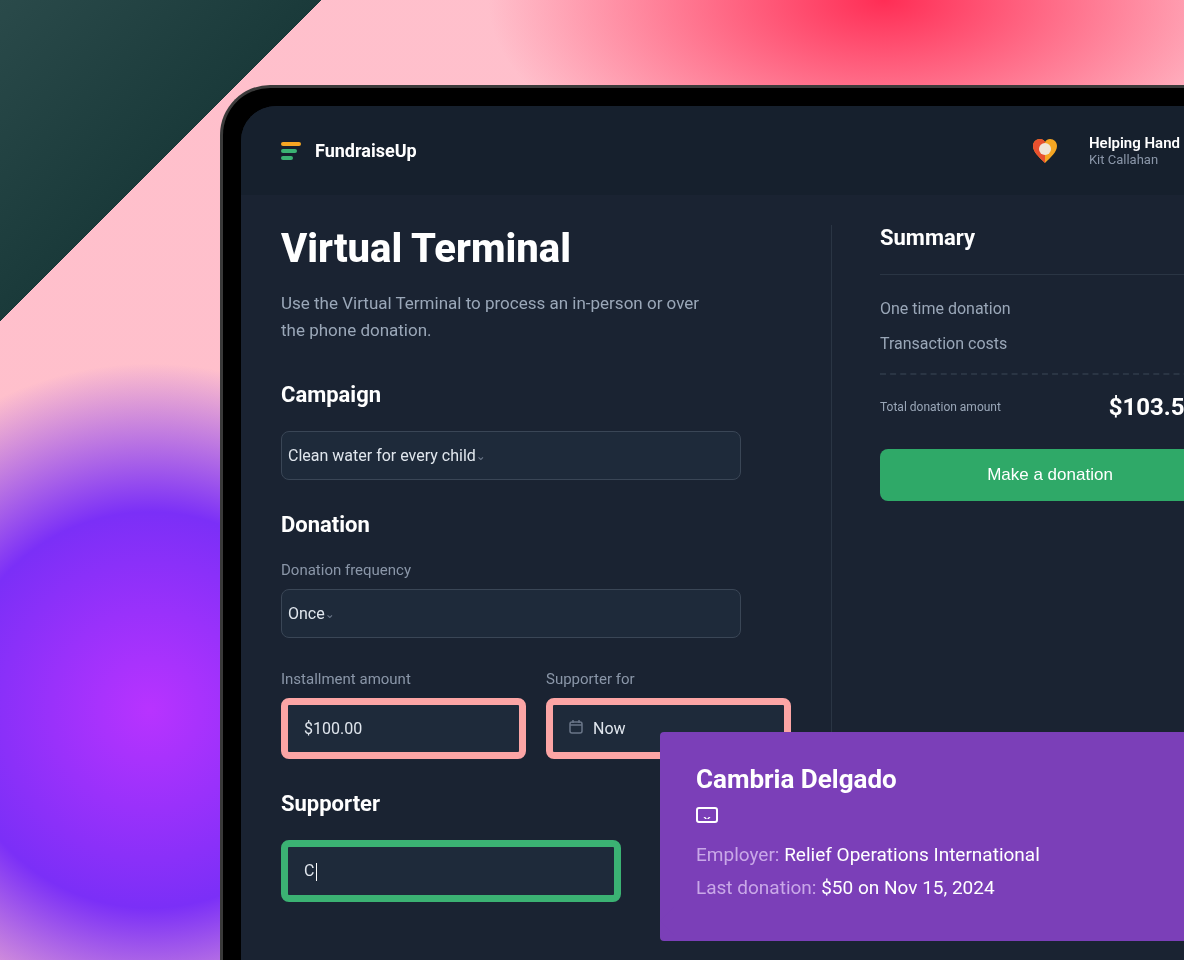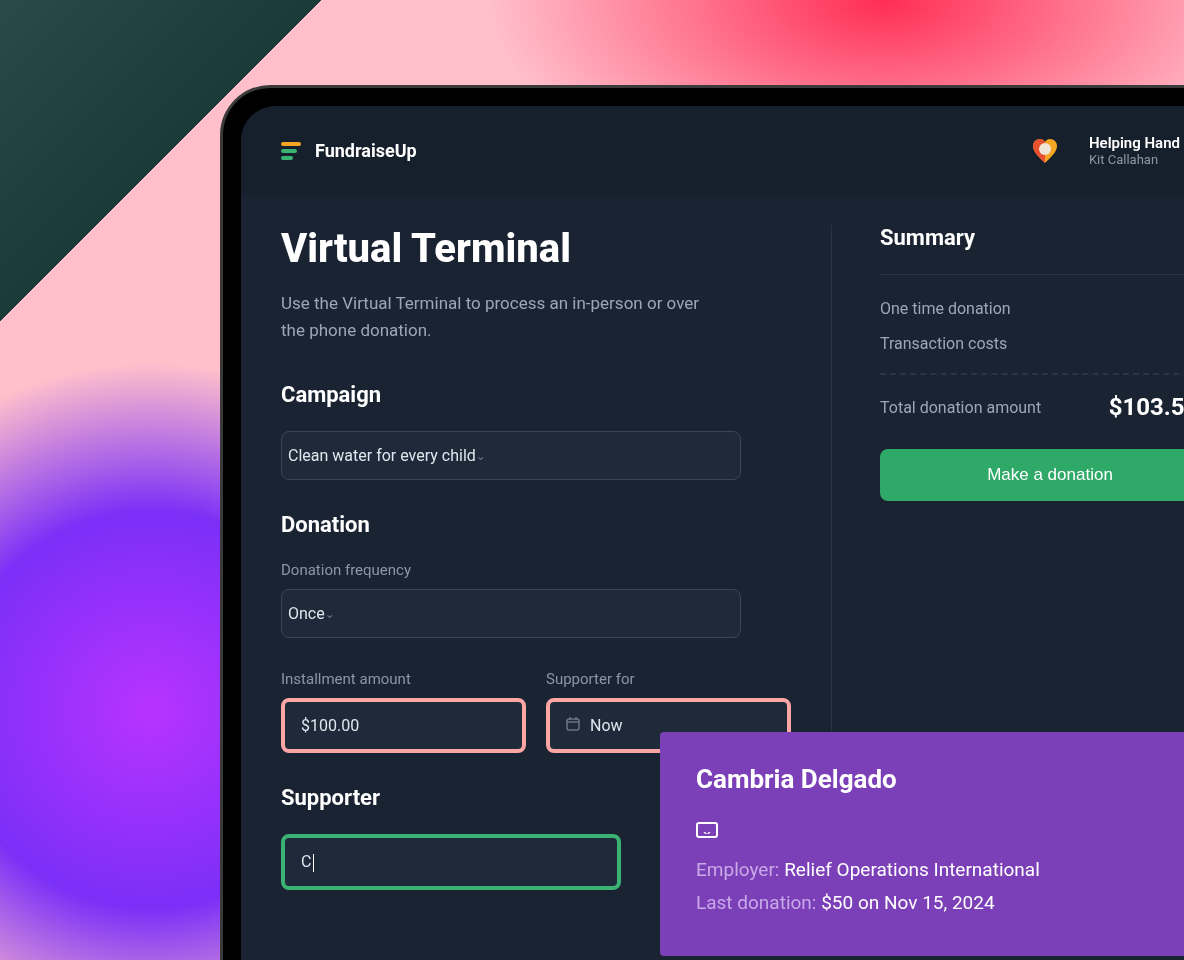--- a/index.html
+++ b/index.html
@@ -140,21 +140,21 @@
   align-items: center;
   margin-bottom: 32px;
   cursor: pointer;
 }
 .chev { color: #6a7688; font-size: 12px; }
 .row { display: flex; gap: 20px; margin-bottom: 32px; }
 .field { flex: 1; }
 .input {
   width: 100%;
   background: #1e2a3a;
-  border: 4px solid #fca5a5;
+  border: 7px solid #fca5a5;
   border-radius: 8px;
   padding: 14px 16px;
   color: #e0e6ed;
   font-size: 16px;
 }
 .input-active {
   border-color: #3bb273;
 }
 .input-with-icon {
   display: flex;
@@ -178,21 +178,21 @@
   border: none;
   border-top: 2px dashed #2a3544;
   margin: 12px 0 18px 0;
 }
 .summary-total-row {
   display: flex;
   justify-content: space-between;
   align-items: center;
   margin-bottom: 28px;
 }
-.summary-total-label { color: #9aa7b8; font-size: 16px; }
+.summary-total-label { color: #9aa7b8; font-size: 12px; }
 .summary-total-val { color: #fff; font-size: 24px; font-weight: 700; }
 .cta {
   background: #2fa968;
   color: #fff;
   border: none;
   border-radius: 8px;
   padding: 16px 24px;
   font-size: 17px;
   width: 100%;
   cursor: pointer;
@@ -209,21 +209,21 @@
   z-index: 20;
 }
 .tooltip::before {
   content: '';
   position: absolute;
   left: -14px;
   top: 175px;
   border: 14px solid transparent;
   border-right-color: #7b3fb8;
 }
-.tooltip-name { font-size: 26px; font-weight: 700; margin-bottom: 28px; }
+.tooltip-name { font-size: 26px; font-weight: 700; margin-bottom: 13px; }
 .tooltip-email-row {
   display: flex;
   align-items: center;
   gap: 14px;
   font-size: 20px;
   margin-bottom: 20px;
 }
 .mail-icon {
   width: 22px;
   height: 16px;

